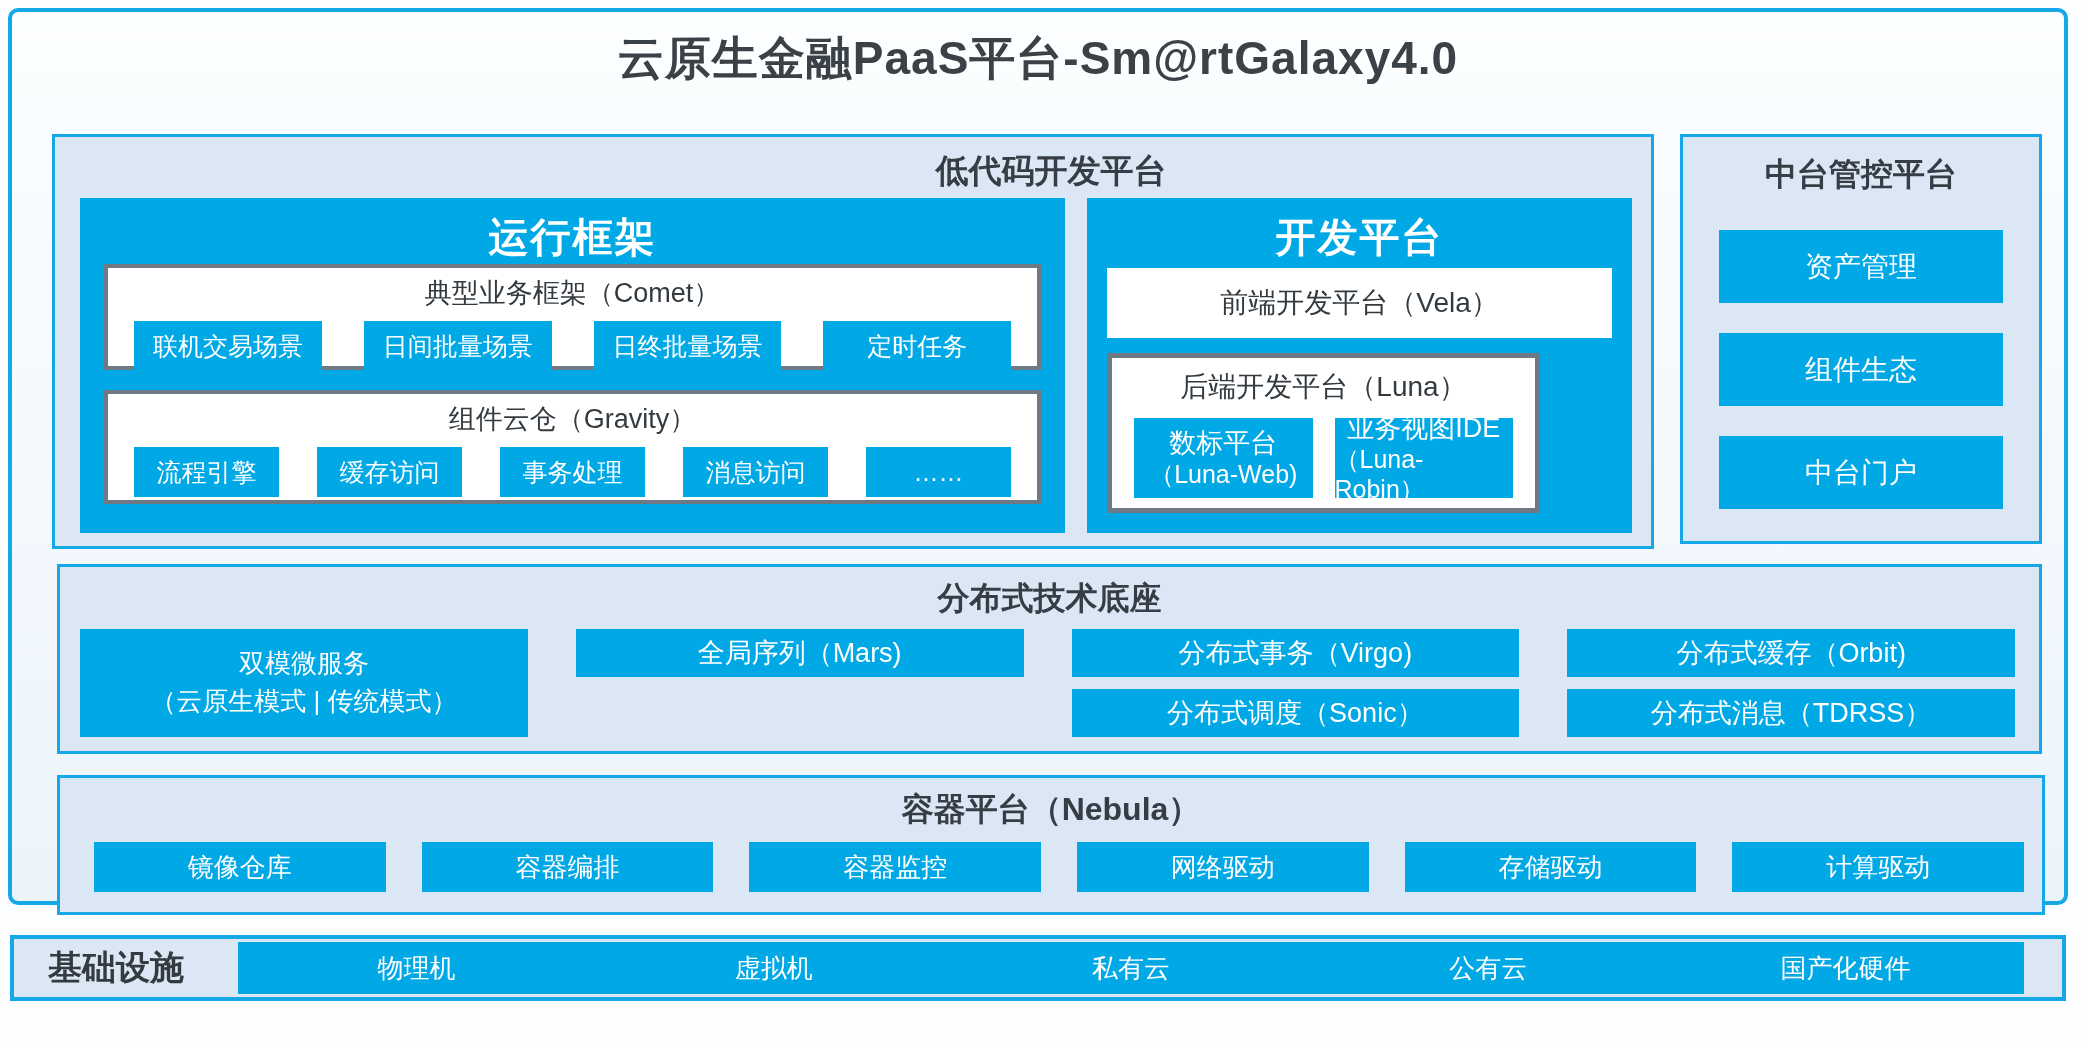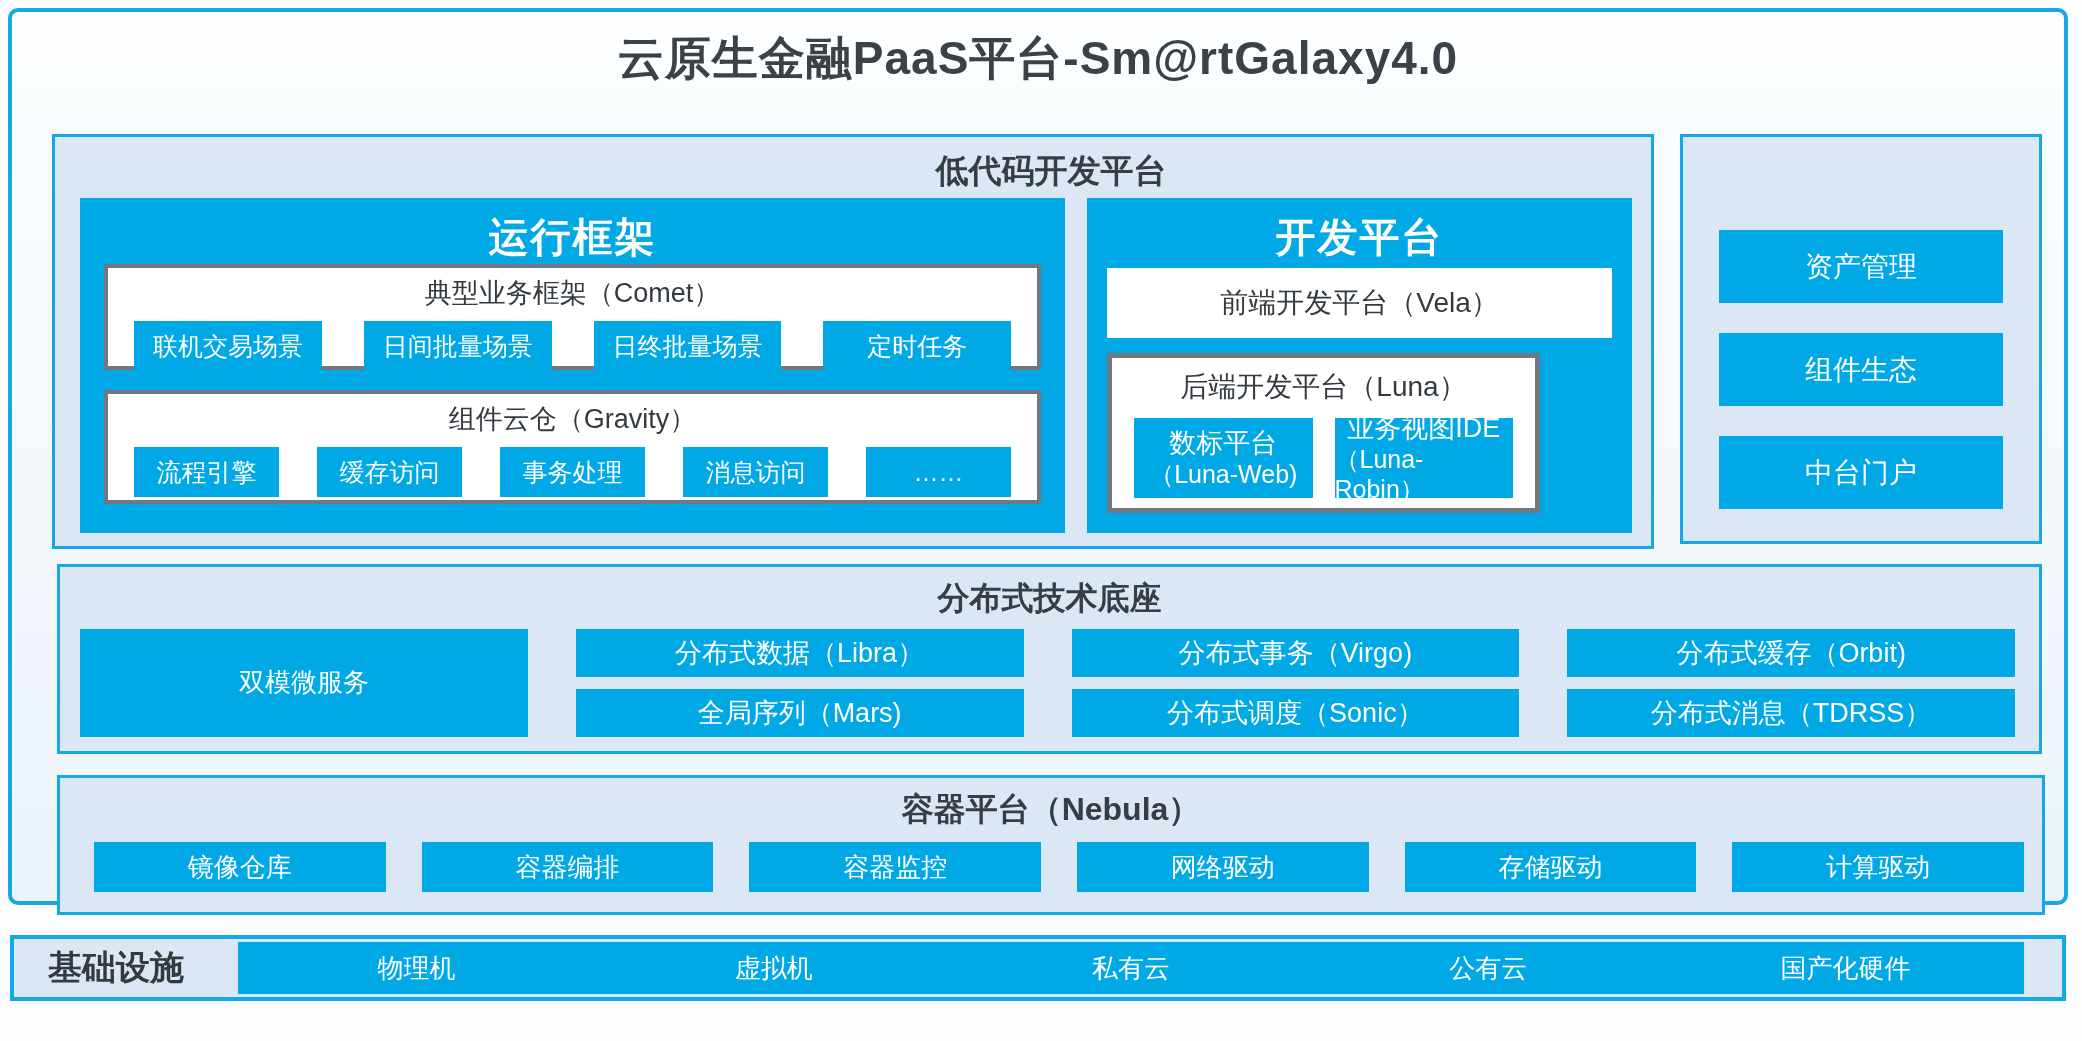--- a/index.html
+++ b/index.html
@@ -159,35 +159,36 @@
             <div class="luna-btn">
               <span class="l1">业务视图IDE</span>
               <span class="l2">（Luna-Robin）</span>
             </div>
           </div>
         </div>
       </div>
     </div>
 
     <div class="panel mid-panel">
+      <div class="panel-label mid-label">中台管控平台</div>
       <div class="blue center mid-btn b0">资产管理</div>
       <div class="blue center mid-btn b1">组件生态</div>
       <div class="blue center mid-btn b2">中台门户</div>
     </div>
 
     <div class="panel dist-panel">
       <div class="panel-label dist-label">分布式技术底座</div>
       <div class="dist-grid">
         <div class="dist-col">
           <div class="blue dual-cell">
             <span>双模微服务</span>
-          </div>
-        </div>
-        <div class="dist-col">
-          <div class="blue dist-cell">分布式数据（Libra）</div>
+            <span>（云原生模式 | 传统模式）</span>
+          </div>
+        </div>
+        <div class="dist-col">
           <div class="blue dist-cell">全局序列（Mars)</div>
         </div>
         <div class="dist-col">
           <div class="blue dist-cell">分布式事务（Virgo)</div>
           <div class="blue dist-cell">分布式调度（Sonic）</div>
         </div>
         <div class="dist-col">
           <div class="blue dist-cell">分布式缓存（Orbit)</div>
           <div class="blue dist-cell">分布式消息（TDRSS）</div>
         </div>

